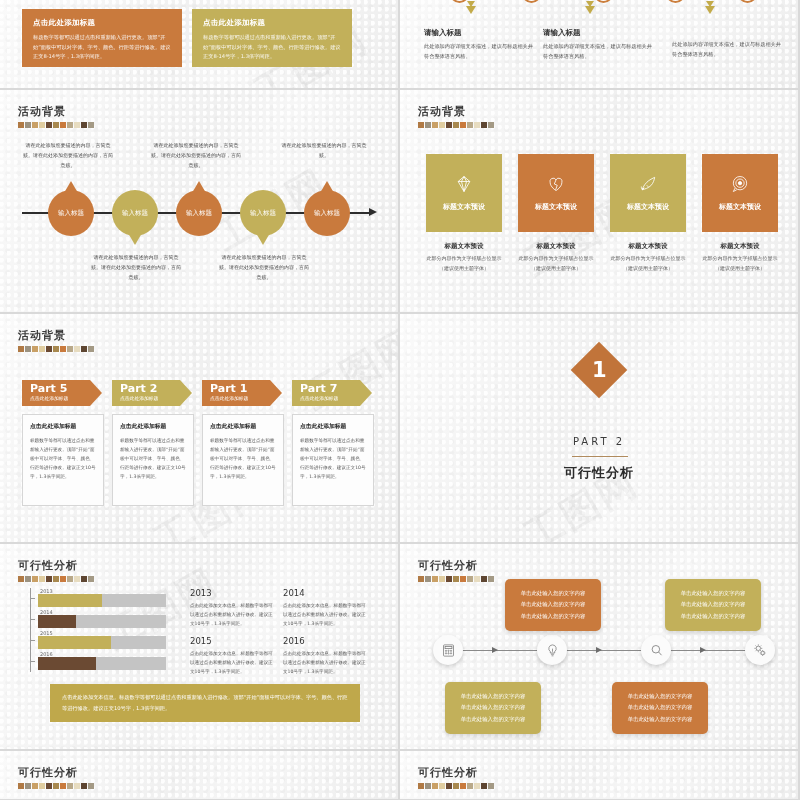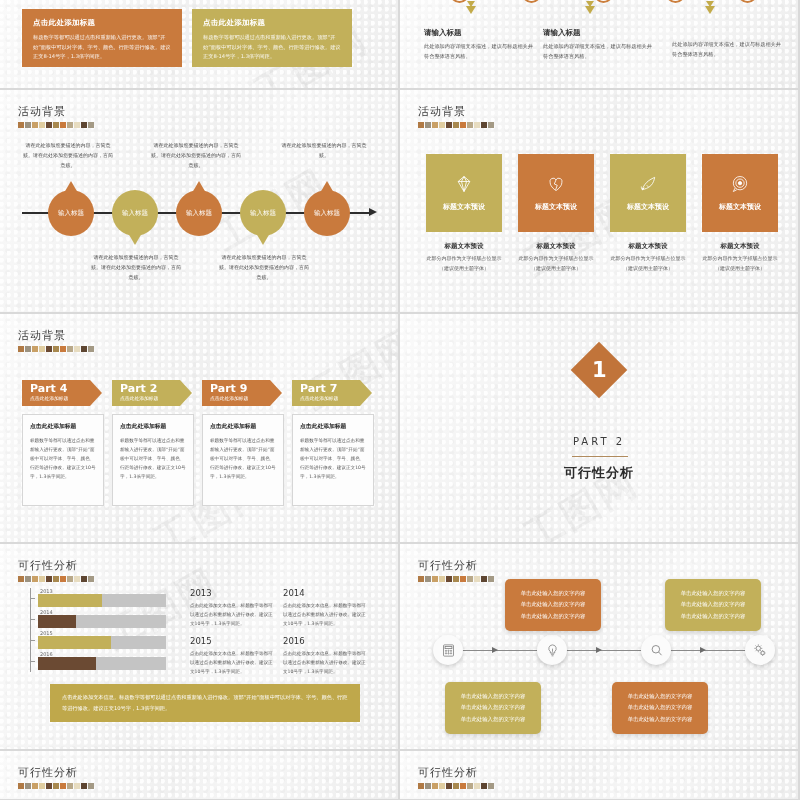--- a/index.html
+++ b/index.html
@@ -27,21 +27,21 @@
       linear-gradient(115deg,#fafafa 0%,#f0f0f0 45%,#f6f6f6 60%,#ededed 100%);
     background-size: 7px 7px, 11px 11px, 100% 100%;
   }
   .wm {
     position:absolute; color:rgba(0,0,0,.045); font-size:38px; font-weight:bold;
     transform:rotate(-30deg); letter-spacing:3px; pointer-events:none;
     font-family:"DejaVu Sans",sans-serif; white-space:nowrap;
   }
   
   .hd { position:absolute; left:18px; top:14px; }
-  .hd .t { font-size:11px; font-weight:normal; color:#3b3b3b; letter-spacing:1px; }
+  .hd .t { font-size:11px; font-weight:bold; color:#3b3b3b; letter-spacing:1px; }
   .chips { display:flex; gap:1px; margin-top:3px; }
   .chips i { width:6px; height:6px; display:block; }
   .cards { position:absolute; left:22px; top:9px; display:flex; gap:10px; }
   .card { width:160px; height:58px; padding:9px 11px; color:#fff; }
   .card h4 { font-size:7.5px; margin-bottom:5px; letter-spacing:.3px;}
   .card p { font-size:5.2px; line-height:1.85; color:rgba(255,255,255,.93); }
   .tlnode { position:absolute; top:-16px; width:19px; height:19px; border-radius:50%; background:#fff; border:2px solid #cb7e3c; }
   .arw { position:absolute; top:6px; width:0;height:0; border-left:5px solid transparent; border-right:5px solid transparent; border-top:8px solid #c3ab4a; }
   .arw:after{content:"";position:absolute;left:-4px;top:-13px;width:0;height:0;border-left:4px solid transparent;border-right:4px solid transparent;border-top:6px solid #c3ab4a;}
   .tlcol { position:absolute; width:112px; }
@@ -269,29 +269,29 @@
           <i style="background:#a8894f"></i>
           <i style="background:#c97a3d"></i>
           <i style="background:#b9a98a"></i>
           <i style="background:#e7dcc0"></i>
           <i style="background:#5e4632"></i>
           <i style="background:#a49a85"></i>
       </div>
     </div>
 
     <div class="part" style="left:22px;top:66px;width:68px;background:#c97a3d;color:#c97a3d;">
-      <div class="n" style="color:#fff">Part 4</div>
+      <div class="n" style="color:#fff">Part 5</div>
       <div class="s" style="color:#fff">点击此处添加标题</div>
     </div>
     <div class="part" style="left:112px;top:66px;width:68px;background:#c2b05a;color:#c2b05a;">
       <div class="n" style="color:#fff">Part 2</div>
       <div class="s" style="color:#fff">点击此处添加标题</div>
     </div>
     <div class="part" style="left:202px;top:66px;width:68px;background:#c97a3d;color:#c97a3d;">
-      <div class="n" style="color:#fff">Part 9</div>
+      <div class="n" style="color:#fff">Part 1</div>
       <div class="s" style="color:#fff">点击此处添加标题</div>
     </div>
     <div class="part" style="left:292px;top:66px;width:68px;background:#c2b05a;color:#c2b05a;">
       <div class="n" style="color:#fff">Part 7</div>
       <div class="s" style="color:#fff">点击此处添加标题</div>
     </div>
 
     <div class="pbox" style="left:22px;top:100px;">
       <h5>点击此处添加标题</h5>
       <p>标题数字等都可以通过点击和重新输入进行更改。顶部“开始”面板中可以对字体、字号、颜色、行距等进行修改。建议正文10号字，1.3倍字间距。</p>

